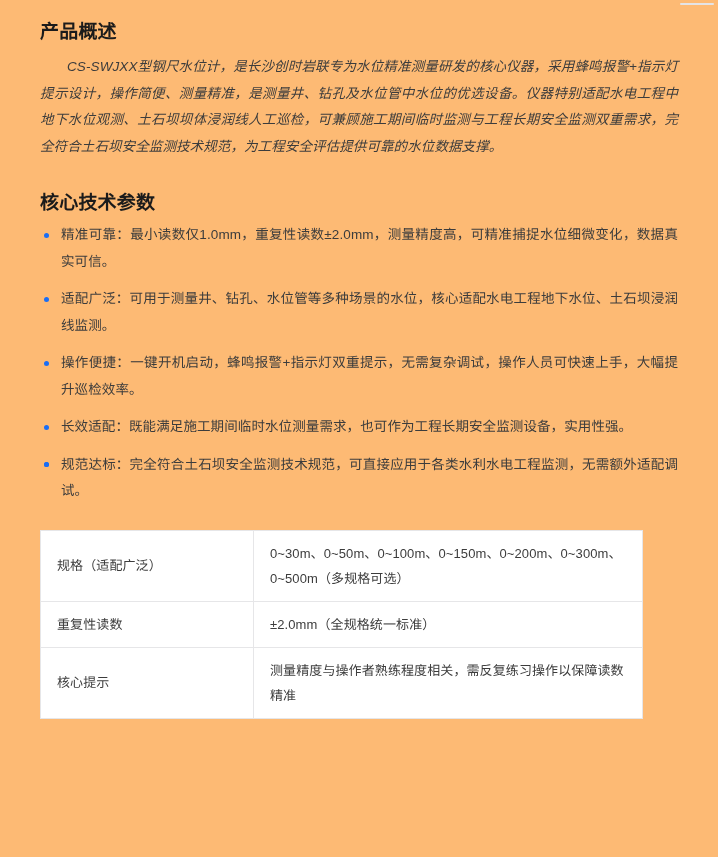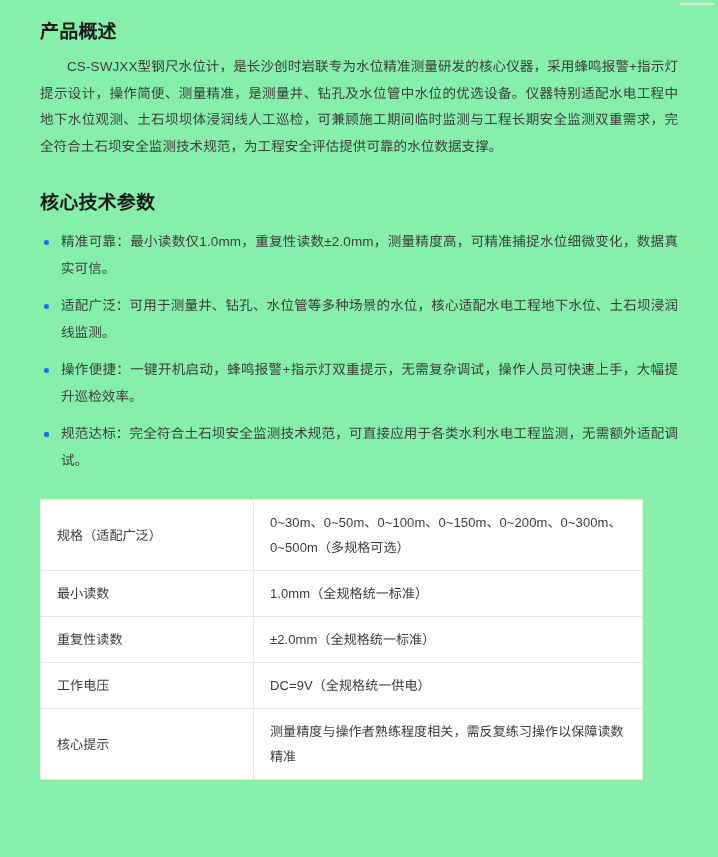--- a/index.html
+++ b/index.html
@@ -16,21 +16,21 @@
     color: #333333;
     -webkit-font-smoothing: antialiased;
   }
 
   .page {
     position: relative;
     width: 718px;
     height: 857px;
     box-sizing: border-box;
     padding: 0 40px;
-    background: #86efac;
+    background: #fdba74;
   }
 
   
   .top-rule {
     position: absolute;
     top: 3px;
     right: 4px;
     width: 34px;
     height: 2px;
     background: #e4e4e6;
@@ -51,25 +51,26 @@
   .heading-specs     { padding-top: 33px; }
 
   p.body-paragraph {
     font-size: 13.5px;
     line-height: 26.5px;
     color: #3c3c3c;
     margin: 9px 0 0 0;
     text-indent: 2em;
     text-align: justify;
     letter-spacing: 0.1px;
+    font-style: italic;
   }
 
   ul.feature-list {
     list-style: none;
-    margin: 13px 0 0 0;
+    margin: 6px 0 0 0;
     padding: 0;
   }
   ul.feature-list > li {
     position: relative;
     padding-left: 21px;
     font-size: 13.5px;
     line-height: 26.5px;
     color: #3c3c3c;
     margin-bottom: 11px;
     text-align: justify;
@@ -127,47 +128,43 @@
       <li>
         <span class="bullet-dot"></span>
         <span>适配广泛：可用于测量井、钻孔、水位管等多种场景的水位，核心适配水电工程地下水位、土石坝浸润线监测。</span>
       </li>
       <li>
         <span class="bullet-dot"></span>
         <span>操作便捷：一键开机启动，蜂鸣报警+指示灯双重提示，无需复杂调试，操作人员可快速上手，大幅提升巡检效率。</span>
       </li>
       <li>
         <span class="bullet-dot"></span>
+        <span>长效适配：既能满足施工期间临时水位测量需求，也可作为工程长期安全监测设备，实用性强。</span>
+      </li>
+      <li>
+        <span class="bullet-dot"></span>
       </li>
       <li>
         <span class="bullet-dot"></span>
         <span>规范达标：完全符合土石坝安全监测技术规范，可直接应用于各类水利水电工程监测，无需额外适配调试。</span>
       </li>
     </ul>
   </section>
 
   <section>
 
     <table class="spec-table">
       <tbody>
         <tr>
           <td class="spec-label">规格（适配广泛）</td>
           <td class="spec-value">0~30m、0~50m、0~100m、0~150m、0~200m、0~300m、0~500m（多规格可选）</td>
         </tr>
         <tr>
-          <td class="spec-label">最小读数</td>
-          <td class="spec-value">1.0mm（全规格统一标准）</td>
-        </tr>
-        <tr>
           <td class="spec-label">重复性读数</td>
           <td class="spec-value">±2.0mm（全规格统一标准）</td>
-        </tr>
-        <tr>
-          <td class="spec-label">工作电压</td>
-          <td class="spec-value">DC=9V（全规格统一供电）</td>
         </tr>
         <tr>
           <td class="spec-label">核心提示</td>
           <td class="spec-value">测量精度与操作者熟练程度相关，需反复练习操作以保障读数精准</td>
         </tr>
       </tbody>
     </table>
   </section>
 
 </div>

